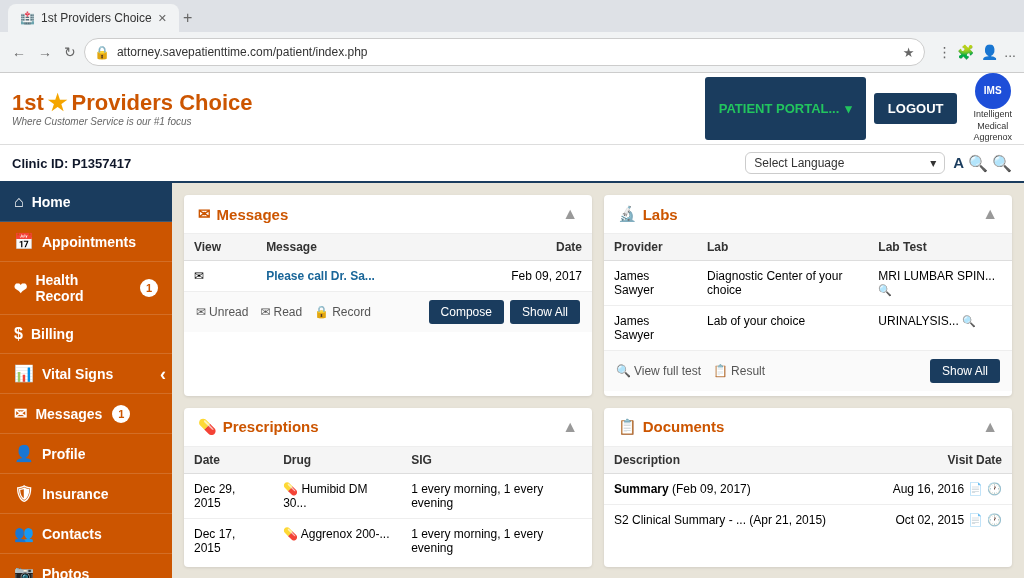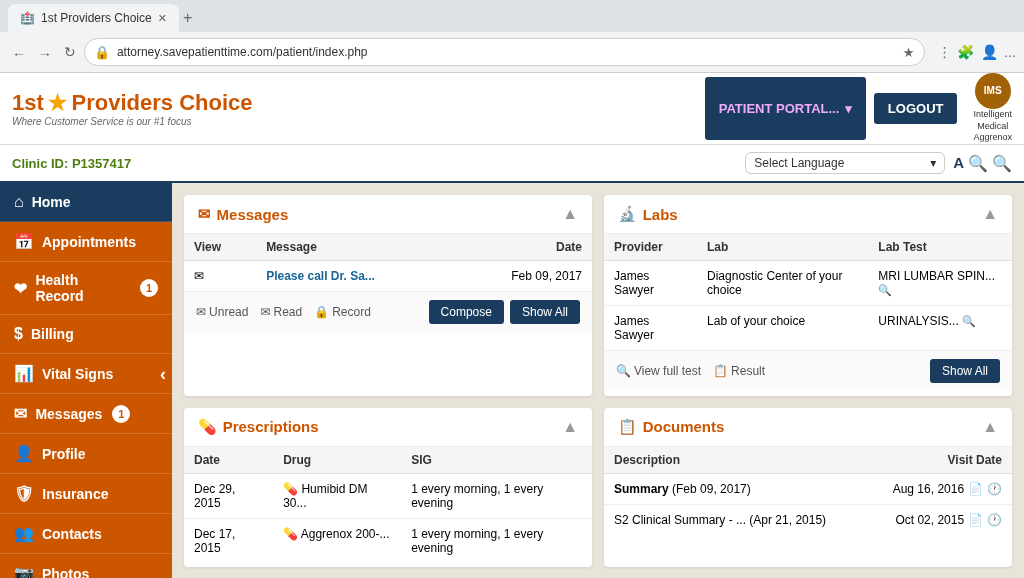--- a/index.html
+++ b/index.html
@@ -65,21 +65,21 @@
       border-bottom: 1px solid #ddd;
       height: 72px;
     }
     .logo-area { display: flex; flex-direction: column; }
     .logo-text { font-size: 22px; font-weight: bold; color: #cc5500; display: flex; align-items: center; gap: 4px; }
     .logo-star { color: #f4a500; }
     .logo-subtitle { font-size: 10px; color: #666; font-style: italic; }
     .header-right { margin-left: auto; display: flex; align-items: center; gap: 8px; }
     .patient-portal-btn {
       background: #1a3c5e;
-      color: #f0abfc;
+      color: #22c55e;
       border: none;
       padding: 24px 14px;
       font-size: 13px;
       font-weight: bold;
       cursor: pointer;
       border-radius: 3px;
       display: flex;
       align-items: center;
       gap: 6px;
     }
@@ -95,41 +95,41 @@
     }
     .ims-logo {
       display: flex;
       flex-direction: column;
       align-items: center;
       margin-left: 8px;
     }
     .ims-icon {
       width: 36px;
       height: 36px;
-      background: #a16207;
+      background: #1d4ed8;
       border-radius: 50%;
       display: flex;
       align-items: center;
       justify-content: center;
       color: white;
       font-size: 10px;
       font-weight: bold;
     }
     .ims-text { font-size: 9px; color: #333; text-align: center; line-height: 1.3; }
 
     
     .clinic-bar {
       background: white;
       display: flex;
       align-items: center;
       padding: 6px 12px;
       border-bottom: 2px solid #1a3c5e;
       height: 38px;
     }
-    .clinic-id { font-size: 13px; font-weight: bold; color: #4d7c0f; }
+    .clinic-id { font-size: 13px; font-weight: bold; color: #0f172a; }
     .clinic-right { margin-left: auto; display: flex; align-items: center; gap: 8px; }
     .lang-select {
       border: 1px solid #ccc;
       border-radius: 6px;
       padding: 3px 8px;
       font-size: 12px;
       color: #333;
       background: white;
       width: 200px;
       cursor: pointer;

